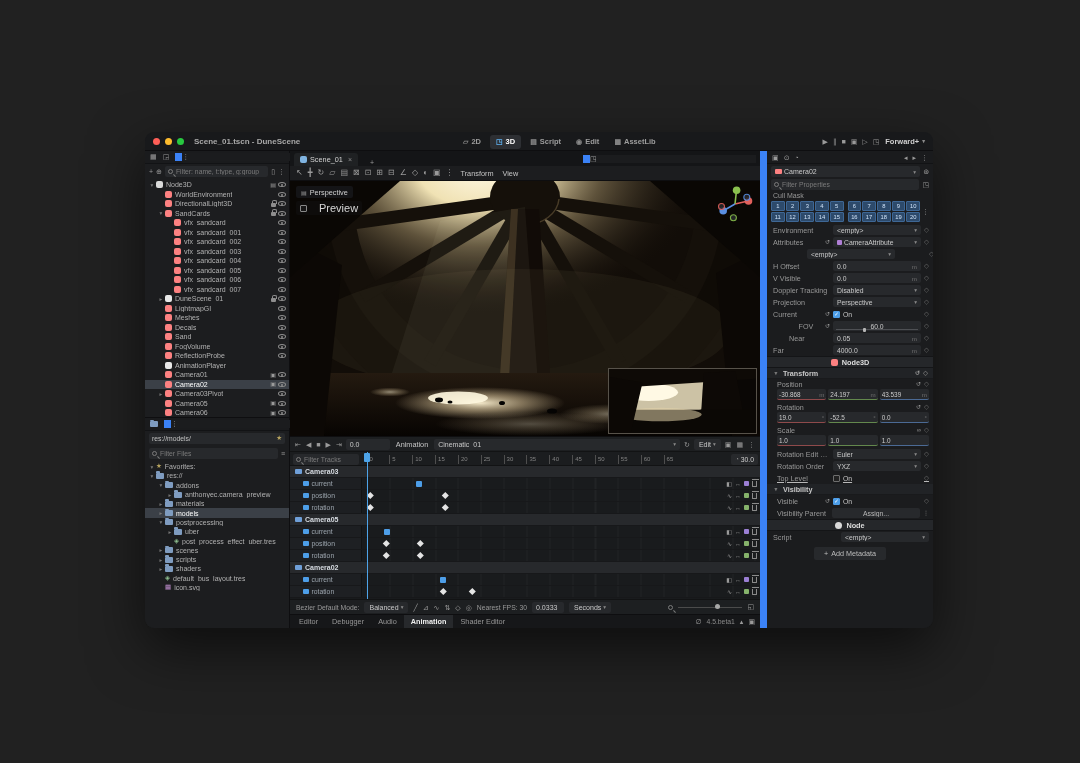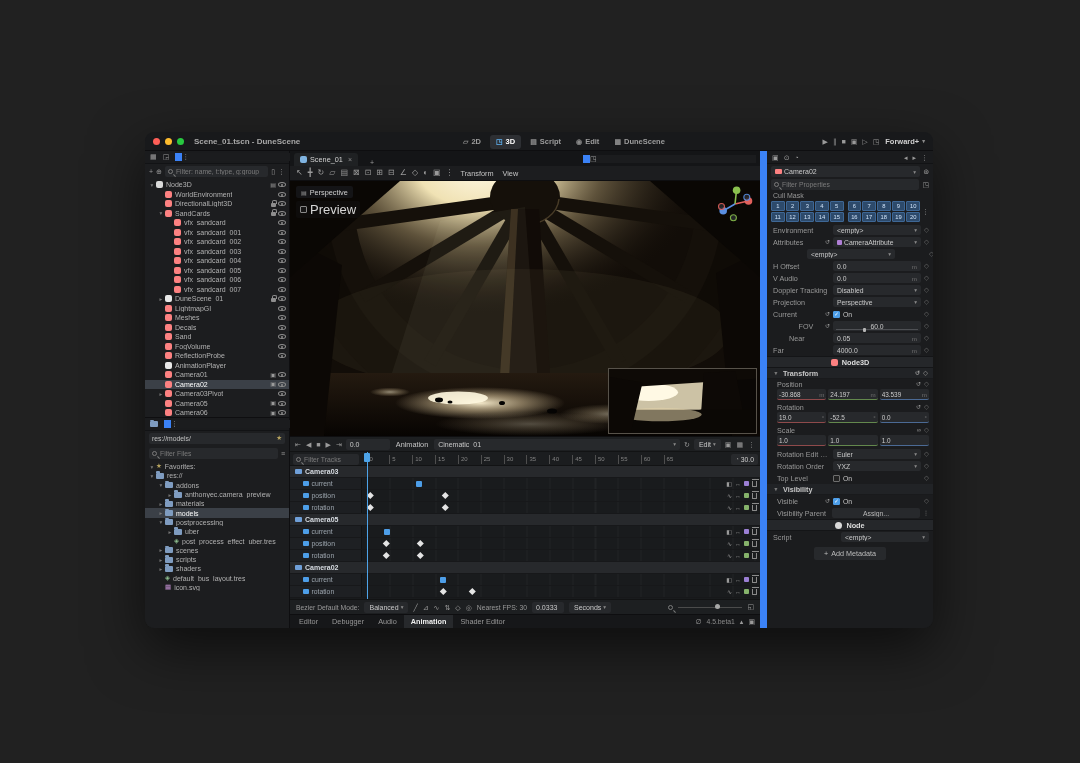--- a/index.html
+++ b/index.html
@@ -66,21 +66,21 @@
   .closex{color:#8a8a8a;font-size:7px;margin-left:2px}
   .scene-tabbar .right{margin-left:auto;margin-bottom:3px}
   .vp-toolbar{height:15px;background:#1c1d1f;border-bottom:1px solid #0e0e10;display:flex;align-items:center;gap:5px;padding:0 6px}
   .vpi{display:flex;gap:5px;align-items:center}
   .menu{font-size:7.3px;color:#c5c5c5;padding:0 2px}
   
   .viewport{position:relative;height:255px;background:#000;overflow:hidden}
   .viewport svg.scene{position:absolute;inset:0;width:100%;height:100%}
   .persp{position:absolute;left:6px;top:5px;height:12px;background:rgba(22,23,25,.88);border-radius:2px;display:flex;align-items:center;gap:3px;padding:0 5px;font-size:7.3px;color:#cfcfcf}
   .persp .pico{font-size:6px;color:#9a9a9a}
-  .prevcb{position:absolute;left:6px;top:20px;display:flex;align-items:center;gap:3px;font-size:13px;color:#d6d6d6;background:rgba(20,20,20,.45);padding:1px 4px;border-radius:2px}
+  .prevcb{position:absolute;left:6px;top:20px;display:flex;align-items:center;gap:12px;font-size:11px;color:#d6d6d6;background:rgba(20,20,20,.45);padding:1px 4px;border-radius:2px}
   .cbx{width:7px;height:7px;border:1px solid #888;border-radius:1px;background:rgba(30,30,30,.6)}
   .gizmo{position:absolute;right:5px;top:3px}
   .campreview{position:absolute;right:3px;bottom:2px;width:149px;height:66px;border:1px solid #57524a;background:#0a0805}
   .campreview svg{width:100%;height:100%;display:block}
   
   .anim{height:178px;background:#1d1f21;border-top:1px solid #0e0e10;display:flex;flex-direction:column}
   .aplay{height:15px;display:flex;align-items:center;gap:4px;padding:0 5px;border-bottom:1px solid #121314}
   .pfield{height:11px;background:#27292c;border-radius:2px;display:flex;align-items:center;gap:2px;padding:0 4px;font-size:7px;color:#c9c9c9;position:relative}
   .pfield.time{width:44px}
   .pfield.clip{flex:1;min-width:0}
@@ -178,21 +178,21 @@
           <span class="ws-tab">
             <span class="wsg">▤</span>
             <span>Script</span>
           </span>
           <span class="ws-tab">
             <span class="wsg">◉</span>
             <span>Edit</span>
           </span>
           <span class="ws-tab">
             <span class="wsg">▦</span>
-            <span>DuneScene</span>
+            <span>AssetLib</span>
           </span>
         </div>
       <div class="tb-right">
         <div class="tb-icons">
             <span class="gic">▶</span>
             <span class="gic">∥</span>
             <span class="gic">■</span>
             <span class="gic">▣</span>
             <span class="gic">▷</span>
             <span class="gic">◳</span>
@@ -987,21 +987,21 @@
             </div>
             <div class="prop" style="padding-left: 6px;">
               <span class="plabel">H Offset</span>
               <span class="pfield">
                 <span class="ftext">0.0</span>
                 <span class="funit">m</span>
               </span>
               <span class="gic key">◇</span>
             </div>
             <div class="prop" style="padding-left: 6px;">
-              <span class="plabel">V Audio</span>
+              <span class="plabel">V Visible</span>
               <span class="pfield">
                 <span class="ftext">0.0</span>
                 <span class="funit">m</span>
               </span>
               <span class="gic key">◇</span>
             </div>
             <div class="prop" style="padding-left: 6px;">
               <span class="plabel">Doppler Tracking</span>
               <span class="pfield">
                 <span class="ftext">Disabled</span>
@@ -1137,21 +1137,21 @@
               <span class="gic key">◇</span>
             </div>
             <div class="prop" style="padding-left: 10px;">
               <span class="plabel">Rotation Order</span>
               <span class="pfield">
                 <span class="ftext">YXZ</span>
                 <span class="chev">▾</span>
               </span>
               <span class="gic key">◇</span>
             </div>
-            <div class="prop" style="padding-left: 10px;">
+            <div class="prop" style="padding-left: 10px; text-decoration: underline;">
               <span class="plabel">Top Level</span>
               <span class="boolw">
                 <span class="cb"></span>
                 <span class="onlab">On</span>
               </span>
               <span class="gic key">◇</span>
             </div>
           </div>
 
         <div class="ssec">

